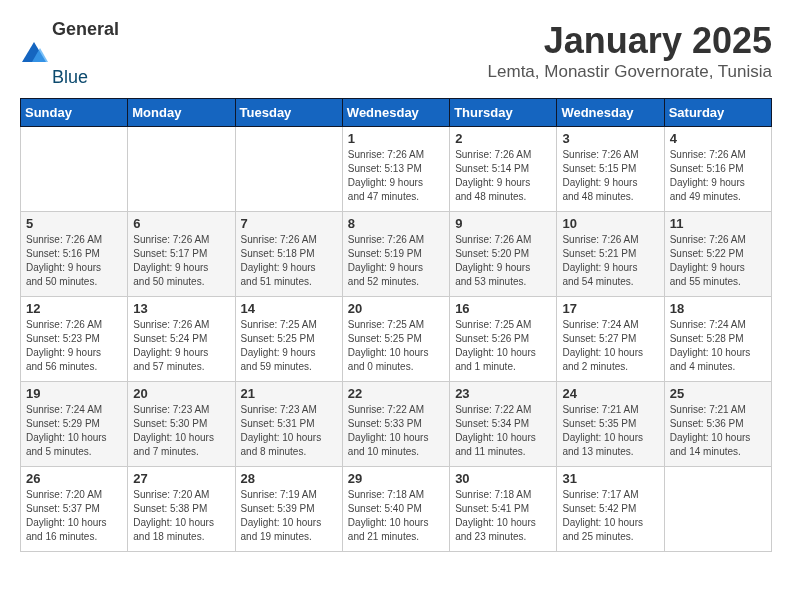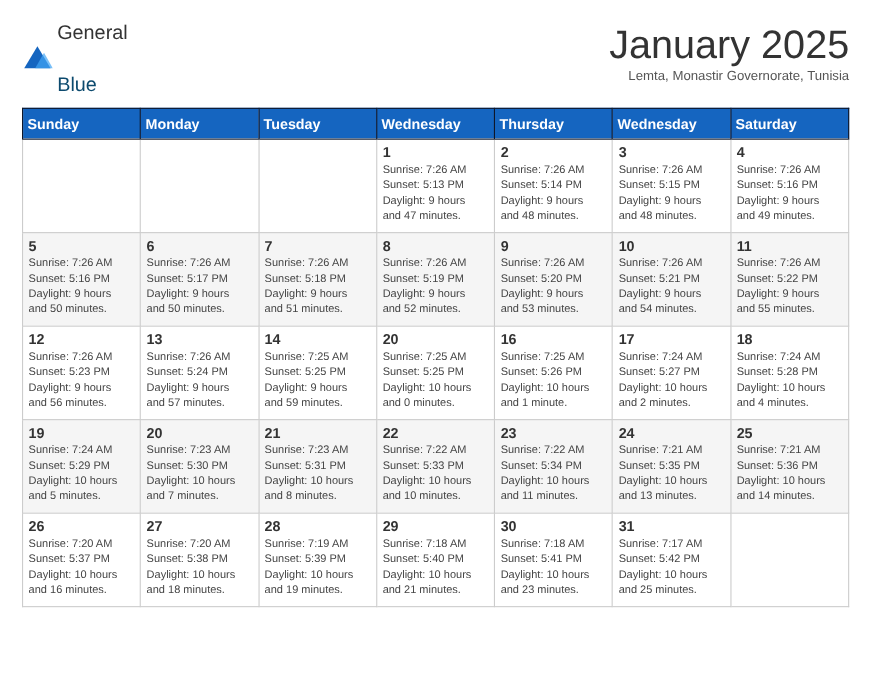--- a/index.html
+++ b/index.html
@@ -21,43 +21,43 @@
       align-items: center;
       gap: 4px;
     }
     .logo-text {
       display: flex;
       flex-direction: column;
       line-height: 1.1;
     }
     .logo-general {
       font-size: 18px;
-      font-weight: normal;
+      font-weight: bold;
       color: #333;
     }
     .logo-blue {
       font-size: 18px;
       font-weight: normal;
       color: #0c4a6e;
       margin-top: 28px;
     }
     .logo-icon {
       width: 28px;
       height: 28px;
     }
     .title-block {
       text-align: right;
     }
     .month-title {
       font-size: 36px;
-      font-weight: normal;
+      font-weight: bold;
       color: #333;
     }
     .location {
-      font-size: 12px;
+      font-size: 17px;
       color: #555;
     }
     .calendar-table {
       width: 100%;
       border-collapse: collapse;
       table-layout: fixed;
     }
     .calendar-table thead tr th {
       background: #1565c0;
       color: #fff;

